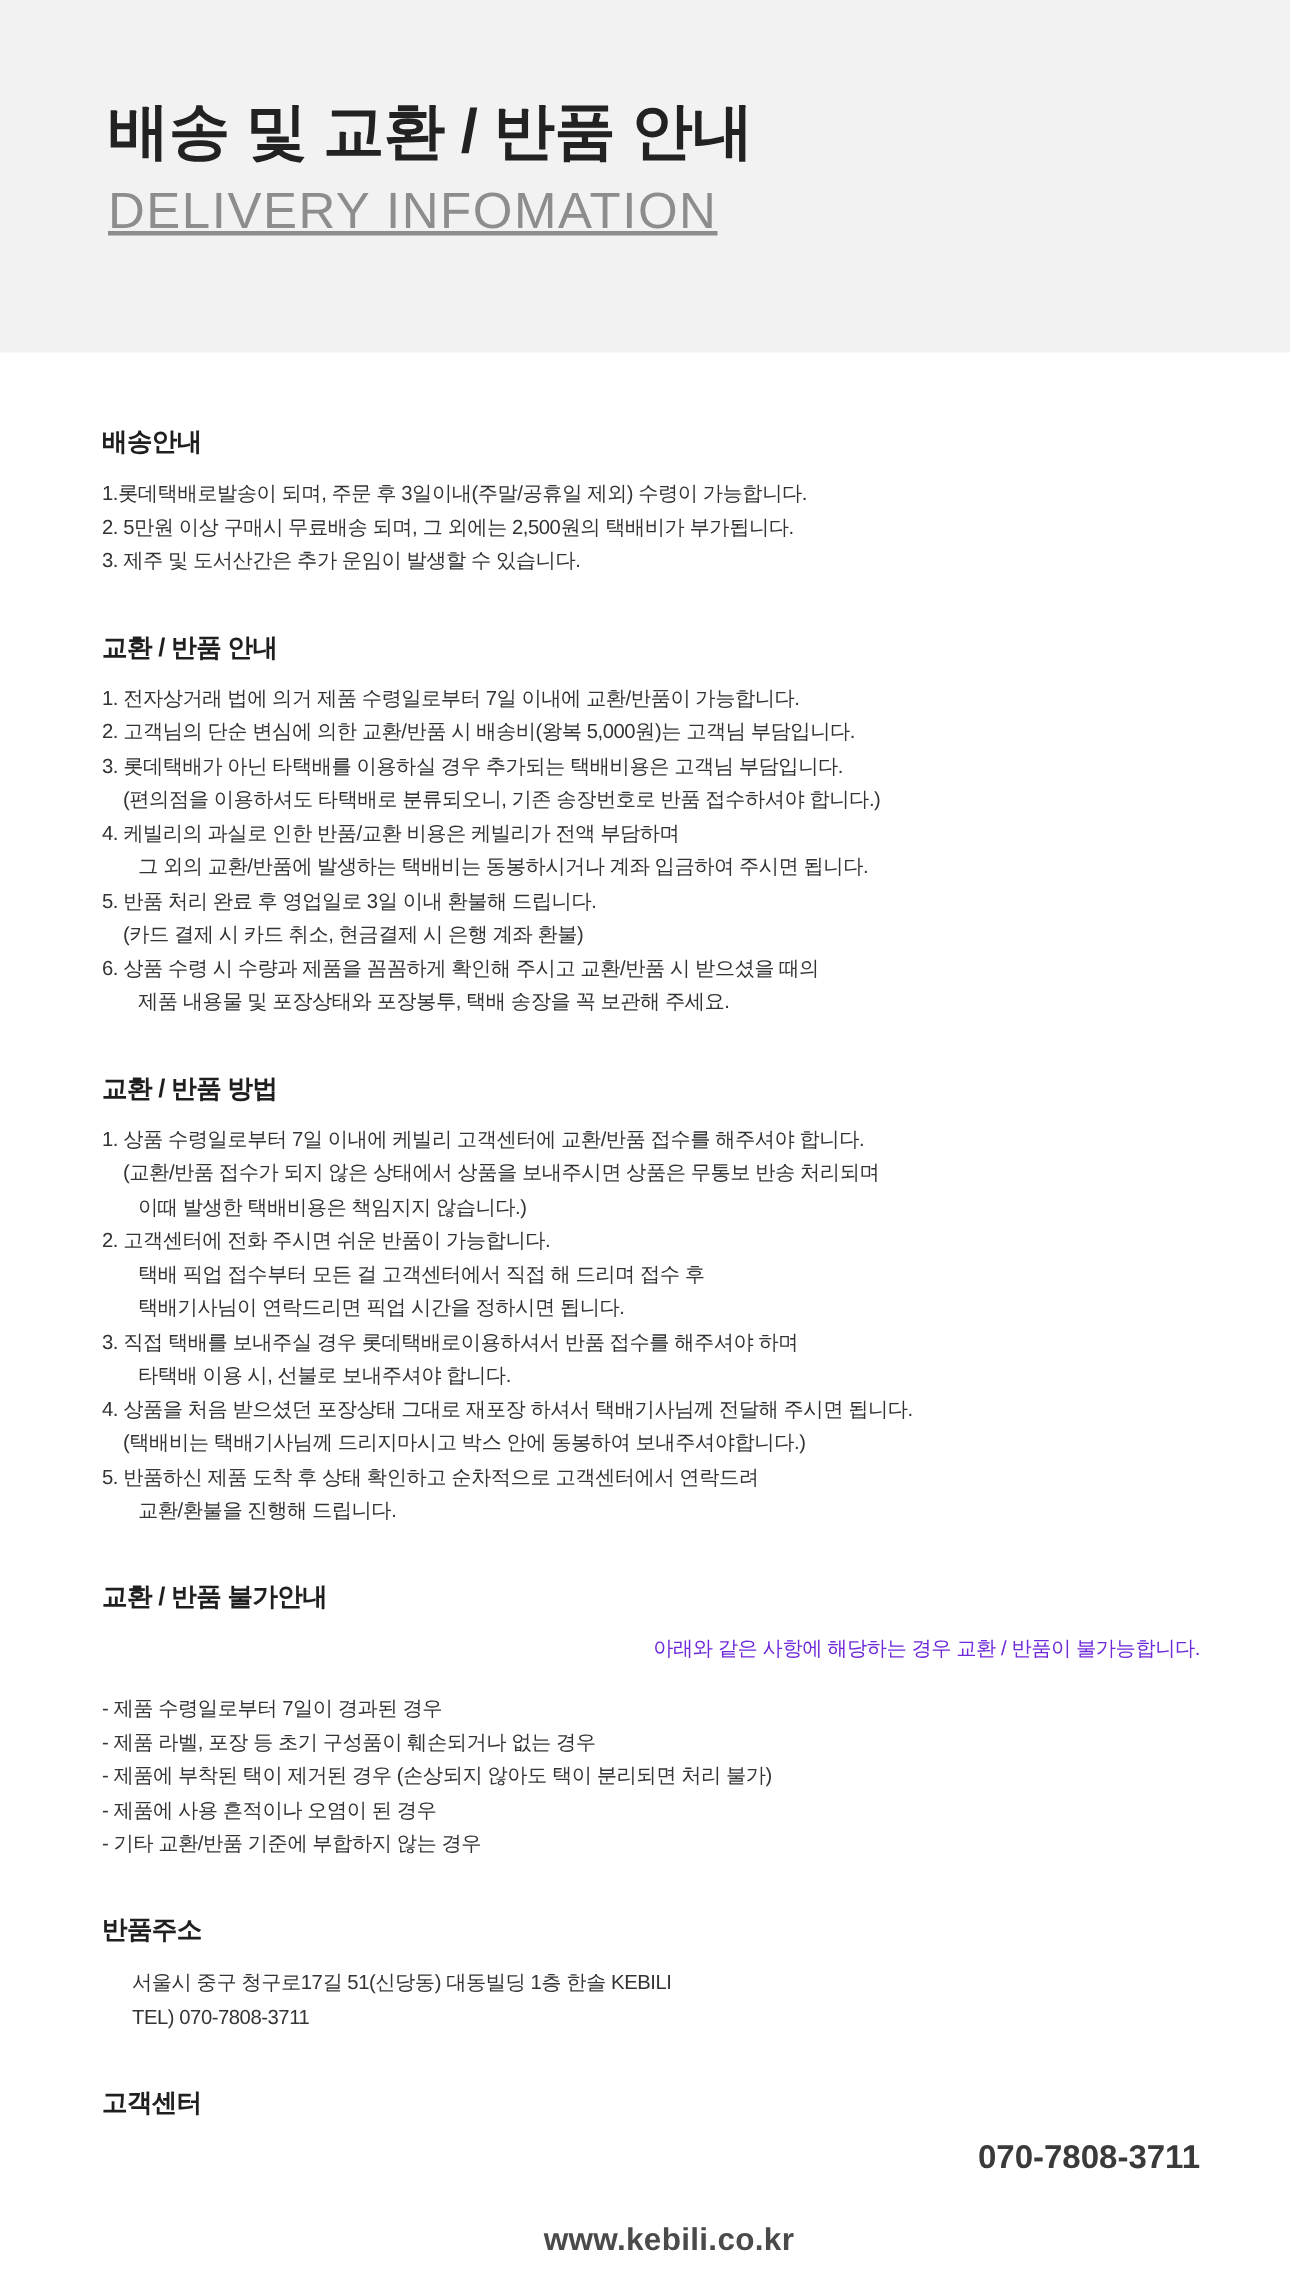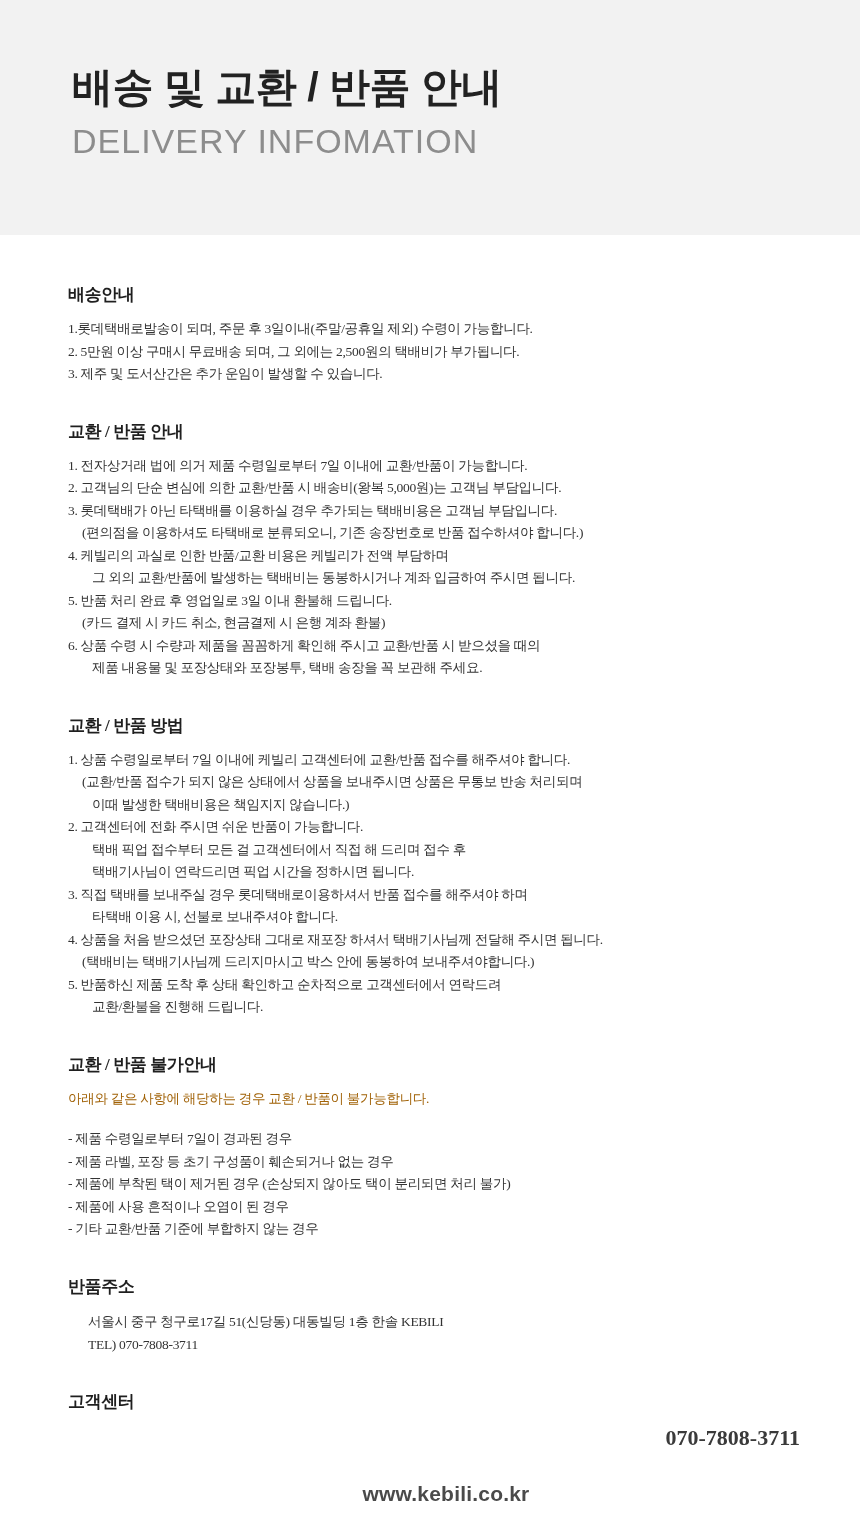--- a/index.html
+++ b/index.html
@@ -29,26 +29,26 @@
     margin: 0;
   }
   .banner-title-en {
     font-size: 34px;
     font-weight: 300;
     letter-spacing: 1px;
     color: #8d8d8d;
     line-height: 1.3;
     margin: 6px 0 0 0;
     font-family: "Liberation Sans", sans-serif;
+    text-decoration: underline;
   }
 
   
   .content {
     padding: 48px 60px 0 68px;
-    font-family: Liberation Serif, serif;
   }
   .section { margin-bottom: 0; }
   .sec-heading {
     font-size: 17px;
     font-weight: bold;
     color: #1f1f1f;
     letter-spacing: -0.4px;
     margin: 0 0 12px 0;
   }
   .sec-heading.sp { margin-top: 34px; }
@@ -59,22 +59,23 @@
     color: #333333;
     letter-spacing: -0.3px;
     white-space: pre;
   }
   .lines li.ind1 { padding-left: 14px; }
   .lines li.ind2 { padding-left: 24px; }
   .gap-md { height: 18px; }
   .plain {
     font-size: 13.5px;
     line-height: 22.5px;
-    color: #a16207;
+    color: #6d28d9;
     letter-spacing: -0.3px;
+    text-align: right;
   }
 
   .addr-line {
     font-size: 13.5px;
     line-height: 23px;
     color: #333333;
     letter-spacing: -0.3px;
     margin-left: 20px;
   }
   .cs-number {

